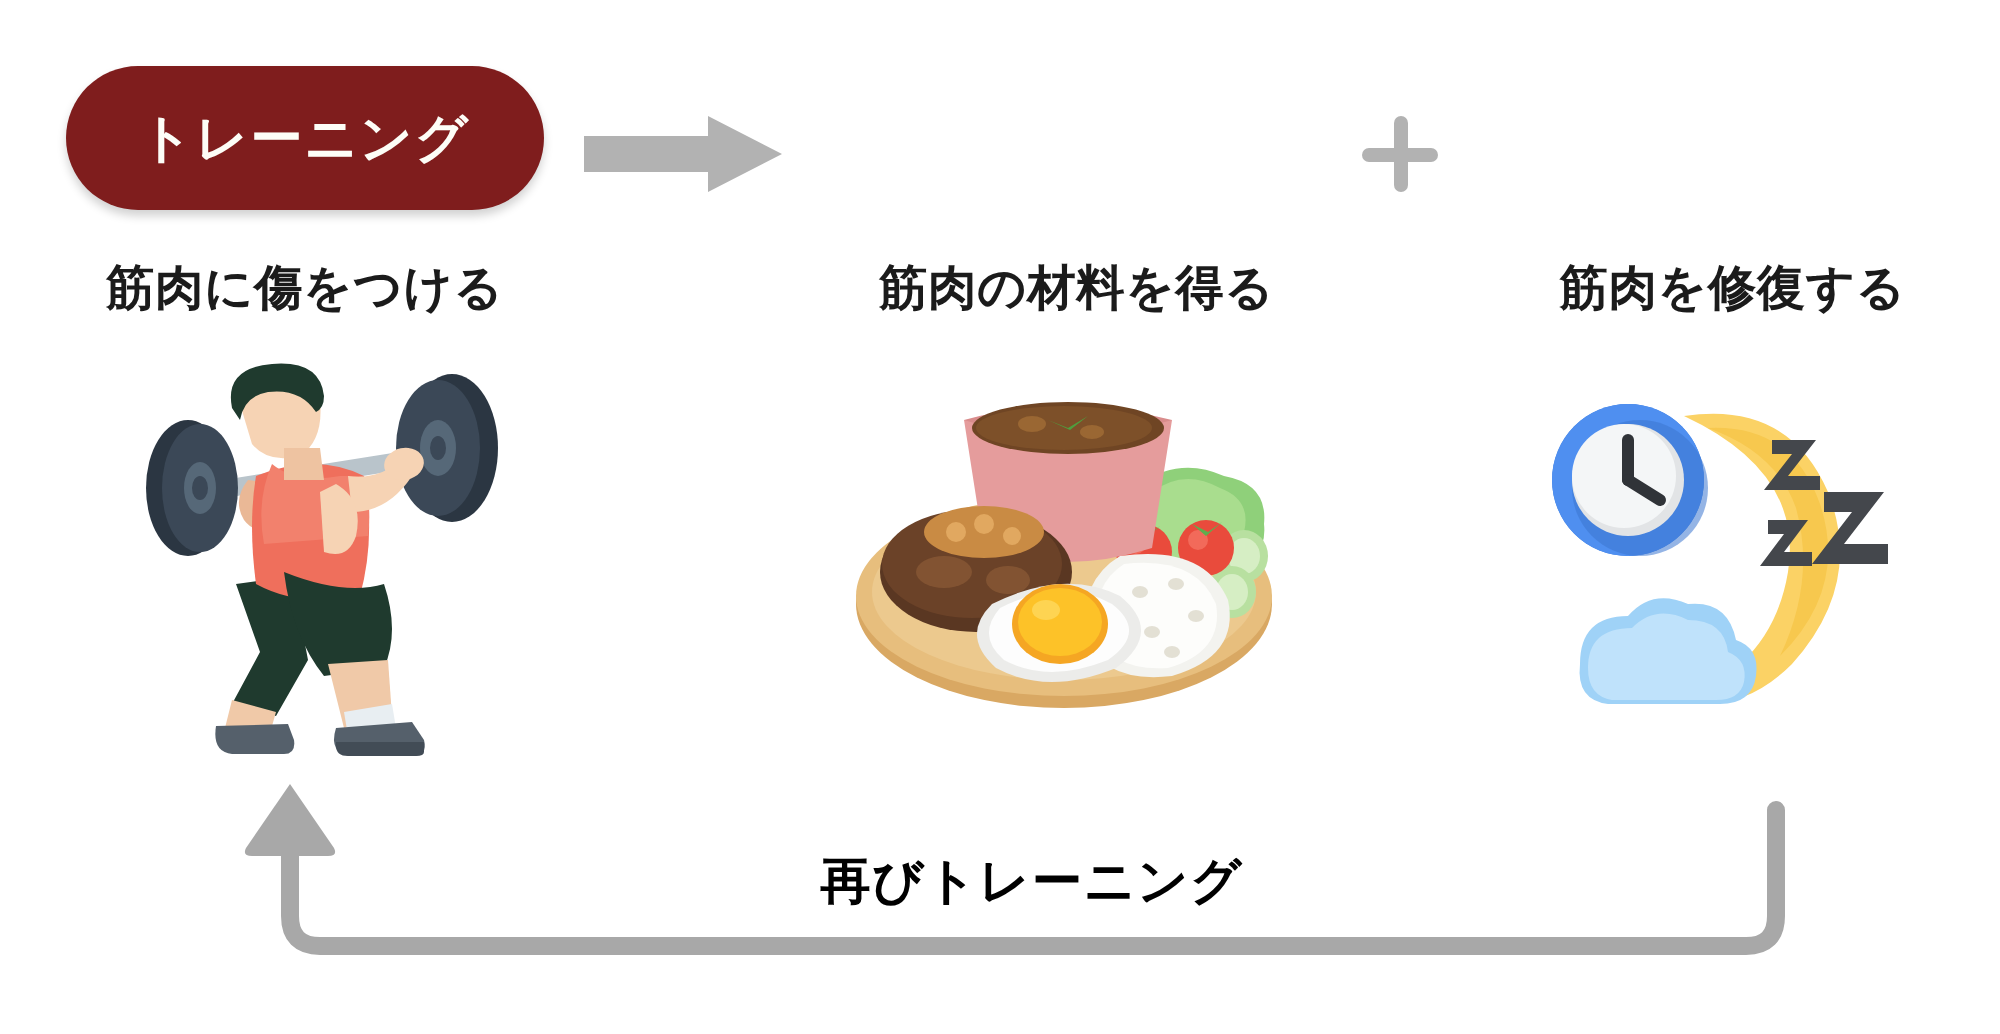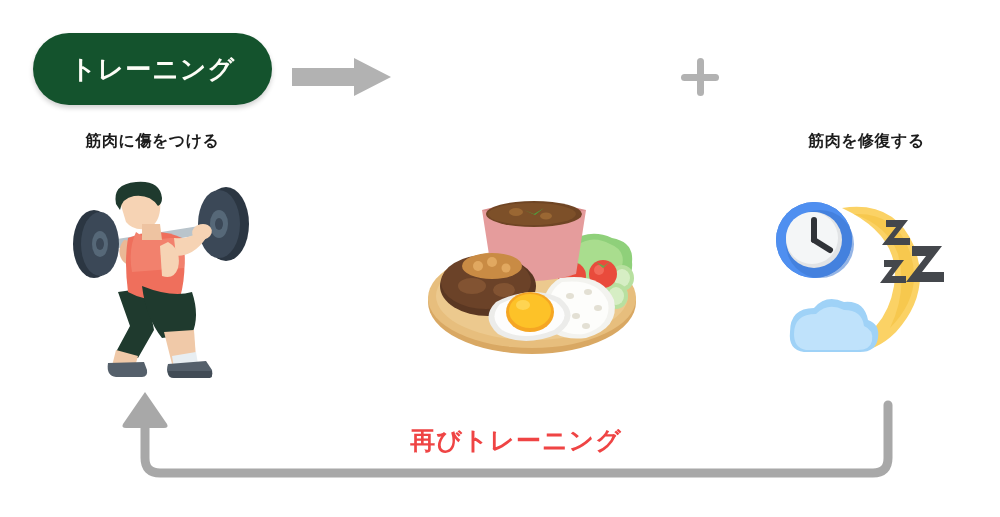--- a/index.html
+++ b/index.html
@@ -17,21 +17,21 @@
     height: 517px;
     background: #ffffff;
     overflow: hidden;
   }
 
   
   .pill {
     position: absolute;
     height: 72px;
     border-radius: 36px;
-    background: #14532d;
+    background: #7f1d1d;
     display: flex;
     align-items: center;
     justify-content: center;
     box-shadow: 0 3px 5px rgba(0,0,0,0.18);
   }
   .pill-label {
     color: #fdfdf7;
     font-size: 26px;
     font-weight: bold;
     letter-spacing: 1px;
@@ -39,21 +39,21 @@
   }
   #pill-training { left: 33px;  top: 33px; width: 239px; }
   #pill-meal     { left: 419px; top: 33px; width: 239px; }
   #pill-rest     { left: 748px; top: 33px; width: 237px; }
 
   
   .caption {
     position: absolute;
     top: 131px;
     text-align: center;
-    font-size: 16px;
+    font-size: 24px;
     font-weight: bold;
     color: #1b1b1b;
     line-height: 1.2;
     letter-spacing: 0.5px;
   }
   #caption-training { left: 33px;  width: 239px; }
   #caption-meal     { left: 419px; width: 239px; }
   #caption-rest     { left: 748px; width: 237px; }
 
   
@@ -90,21 +90,21 @@
 
   
   #loop-label {
     position: absolute;
     left: 330px;
     top: 424px;
     width: 360px;
     text-align: center;
     font-size: 25px;
     font-weight: bold;
-    color: #ef4444;
+    color: #000000;
     letter-spacing: 1px;
     background: #ffffff;
     padding: 0 6px;
   }
 
   
   .illo { position: absolute; }
   #illo-training { left: 50px;  top: 180px; width: 220px; height: 200px; }
   #illo-meal     { left: 420px; top: 192px; width: 226px; height: 168px; }
   #illo-rest     { left: 768px; top: 198px; width: 182px; height: 164px; }
@@ -118,20 +118,21 @@
     <span class="pill-label">トレーニング</span>
   </div>
   <div class="caption" id="caption-training">筋肉に傷をつける</div>
 
   <div class="connector-arrow">
     <svg width="100" height="42" viewBox="0 0 100 42" xmlns="http://www.w3.org/2000/svg">
       <polygon points="0,12 62,12 62,2 99,21 62,40 62,30 0,30" fill="#b2b2b2"></polygon>
     </svg>
   </div>
 
+  <div class="caption" id="caption-meal">筋肉の材料を得る</div>
 
   <div class="connector-plus">
     <span class="plus-bar h"></span>
     <span class="plus-bar v"></span>
   </div>
 
   <div class="caption" id="caption-rest">筋肉を修復する</div>
 
   <div class="illo" id="illo-training">
     <svg width="220" height="200" viewBox="0 0 220 200" xmlns="http://www.w3.org/2000/svg">

